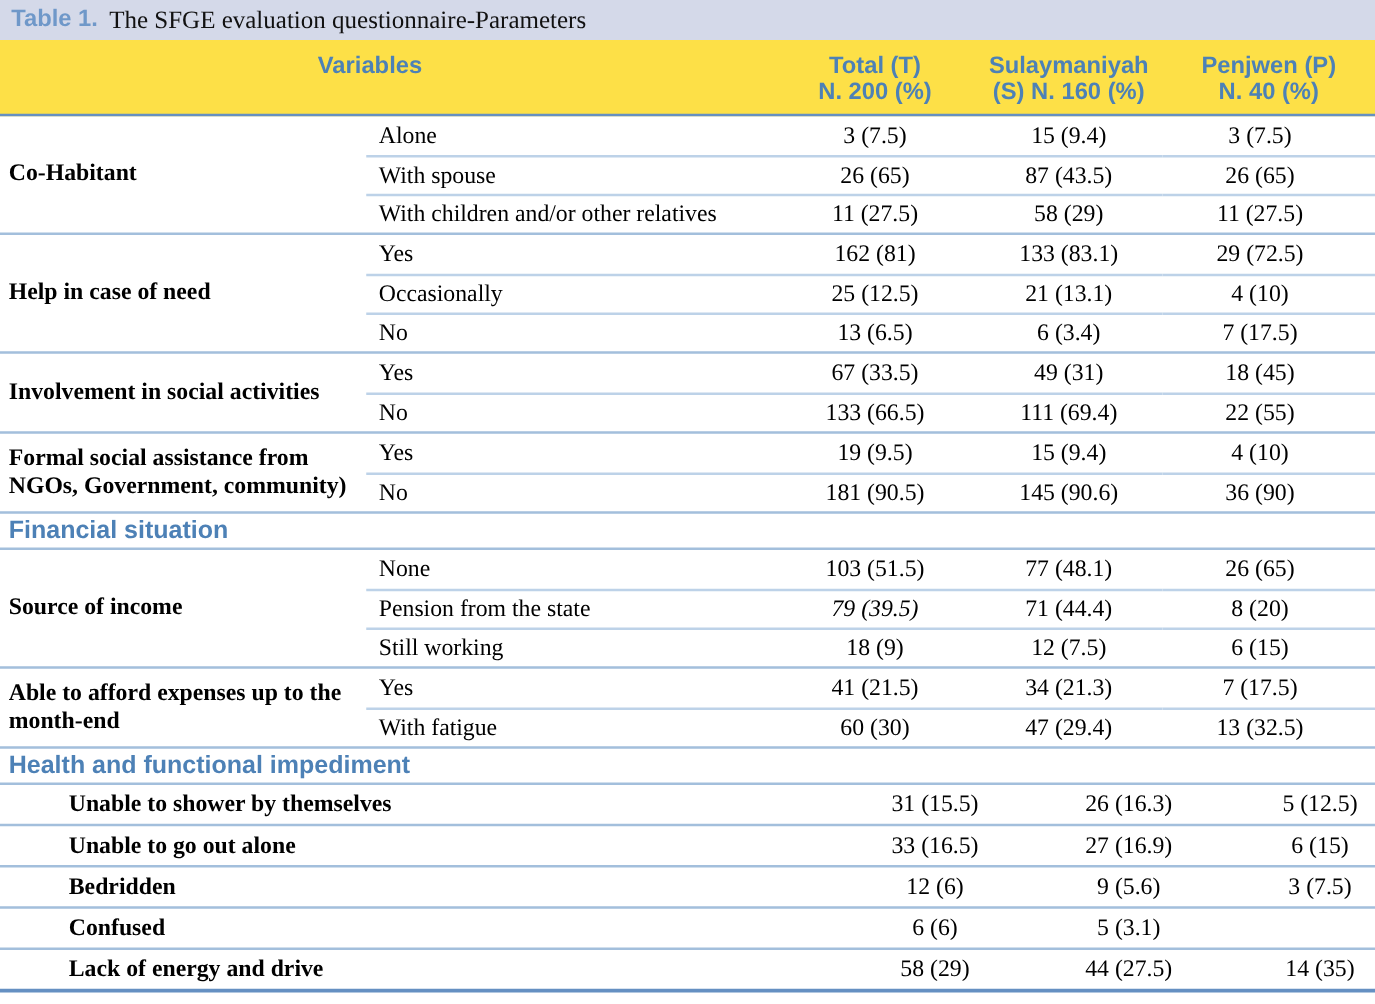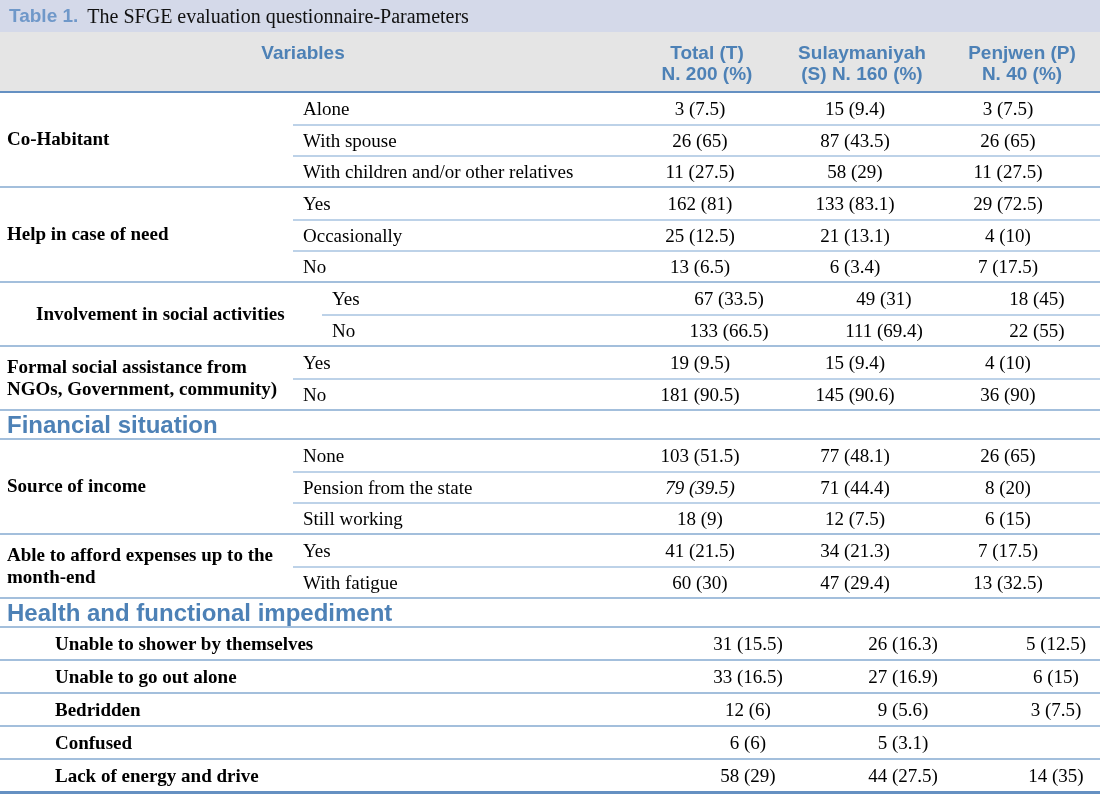--- a/index.html
+++ b/index.html
@@ -25,25 +25,24 @@
   }
   .cap-text{
     font-size:20px;color:#111;
   }
   
   .thead{
     display:grid;
     grid-template-columns:620px 160px 150px 170px;
     height:59px;
     border-bottom:2px solid var(--rule-dark,#6590c2);
-    background:#e5e5e5;
+    background:#fde047;
     font-family:"Liberation Sans","DejaVu Sans",sans-serif;
     font-weight:700;font-size:19px;line-height:21px;
     color:var(--hblue,#4d81b6);
-    padding-left:7px;
   }
   .th-vars{
     display:flex;justify-content:center;align-items:flex-start;
     padding-top:10px;padding-right:28px;
   }
   .th-col{text-align:center;padding-top:10px;}
   
   .tbody{width:1100px;}
   .group{
     display:grid;
@@ -66,21 +65,21 @@
     display:flex;align-items:center;justify-content:center;
   }
   .val.last{padding-right:14px;}
   .rl{border-top:2px solid var(--rule-light,#bdd2e8);}
   .section{
     height:27px;
     display:flex;align-items:center;
     border-bottom:2px solid var(--rule-group,#a3bfdc);
     padding-left:7px;
     font-family:"Liberation Sans","DejaVu Sans",sans-serif;
-    font-weight:700;font-size:24px;
+    font-weight:700;font-size:20px;
     color:var(--hblue,#4d81b6);
   }
   .single{
     display:grid;
     grid-template-columns:620px 160px 150px 170px;
     height:31px;
     border-bottom:2px solid var(--rule-group,#a3bfdc);
     font-size:19px;
     padding-left:48px;
   }
@@ -140,21 +139,21 @@
         <div class="val last" style="grid-area: 1 / 5;">29 (72.5)</div>
         <div class="cat rl" style="grid-row: 2;">Occasionally</div>
         <div class="val rl" style="grid-area: 2 / 3;">25 (12.5)</div>
         <div class="val rl" style="grid-area: 2 / 4;">21 (13.1)</div>
         <div class="val last rl" style="grid-area: 2 / 5;">4 (10)</div>
         <div class="cat rl" style="grid-row: 3;">No</div>
         <div class="val rl" style="grid-area: 3 / 3;">13 (6.5)</div>
         <div class="val rl" style="grid-area: 3 / 4;">6 (3.4)</div>
         <div class="val last rl" style="grid-area: 3 / 5;">7 (17.5)</div>
       </div>
-      <div class="group" style="grid-template-rows: repeat(2, 31px); padding-left: 29px;">
+      <div class="group" style="grid-template-rows: repeat(2, 31px);">
         <div class="glabel" style="grid-row: 1 / span 2;">Involvement in social activities</div>
         <div class="cat" style="grid-row: 1;">Yes</div>
         <div class="val" style="grid-area: 1 / 3;">67 (33.5)</div>
         <div class="val" style="grid-area: 1 / 4;">49 (31)</div>
         <div class="val last" style="grid-area: 1 / 5;">18 (45)</div>
         <div class="cat rl" style="grid-row: 2;">No</div>
         <div class="val rl" style="grid-area: 2 / 3;">133 (66.5)</div>
         <div class="val rl" style="grid-area: 2 / 4;">111 (69.4)</div>
         <div class="val last rl" style="grid-area: 2 / 5;">22 (55)</div>
       </div>

